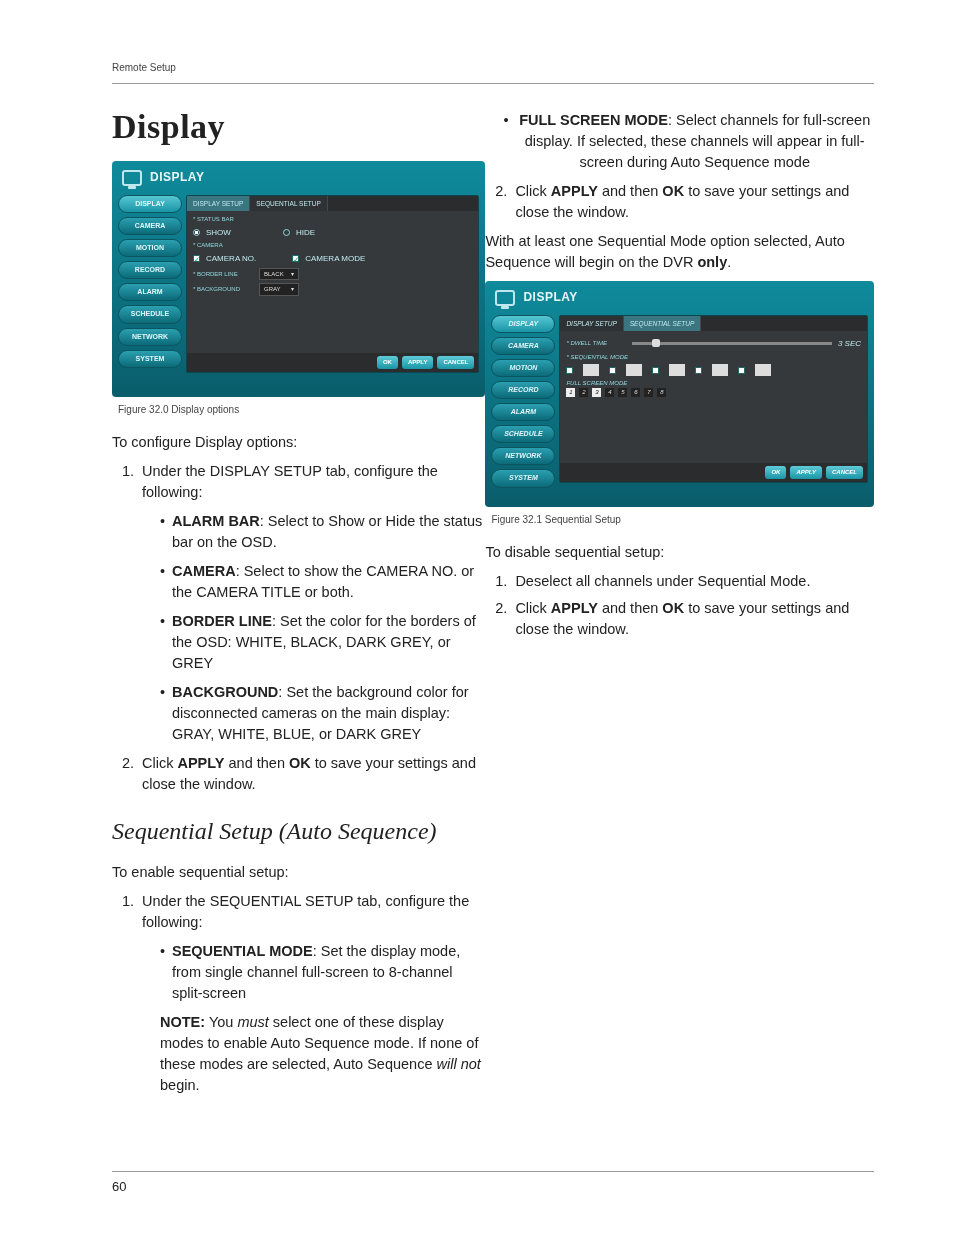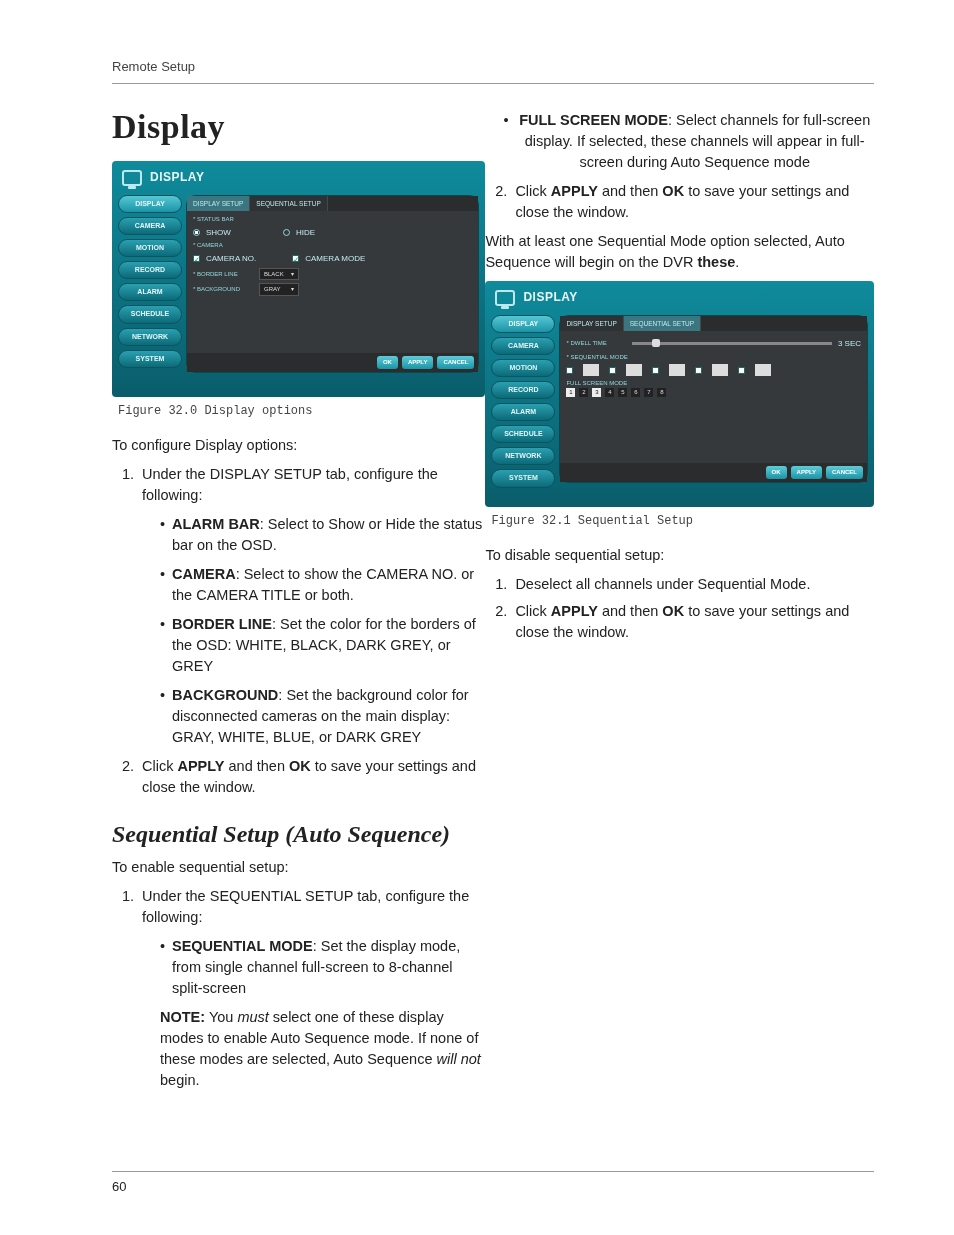--- a/index.html
+++ b/index.html
@@ -12,45 +12,44 @@
     position: relative;
     padding: 56px 80px 40px 112px;
     font-size: 14.5px;
     line-height: 1.45;
   }
   .header-area {
     height: 28px;
     border-bottom: 1px solid #999;
     margin-bottom: 18px;
   }
-  .header-text { font-size: 13px; color: #444; }
+  .header-text { font-size: 10px; color: #444; }
   .columns { display: flex; }
   .col { flex: 1 1 0; min-width: 0; }
   .col-left { flex-basis: 49%; }
   .col-right { flex-basis: 51%; }
   h1.display-title {
     font-family: Georgia, "Times New Roman", serif;
     font-weight: 700;
     font-size: 34px;
     letter-spacing: 0.5px;
     margin-bottom: 10px;
   }
   h2.subheading {
     font-family: Georgia, "Times New Roman", serif;
     font-style: italic;
-    font-weight: 700;
+    font-weight: 400;
     font-size: 24px;
     line-height: 1.2;
-    margin: 22px 0 8px 0;
+    margin: 22px 0 16px 0;
   }
   .figure-caption {
-    font-size: 12px;
+    font-size: 10px;
     color: #444;
     margin: 6px 0 14px 6px;
-    font-family: Liberation Mono, monospace;
   }
   .body-p { margin: 8px 0; }
   ol.num { margin: 6px 0 6px 22px; }
   ol.num > li { margin: 6px 0 6px 4px; padding-left: 4px; }
   ul.bullets { list-style: none; margin: 4px 0 4px 18px; }
   ul.bullets > li { margin: 8px 0; position: relative; padding-left: 12px; }
   ul.bullets > li::before { content: "•"; position: absolute; left: 0; top: 0; }
   .note-block { margin: 8px 0 16px 18px; }
   .footer-area {
     position: absolute;
@@ -95,21 +94,21 @@
     padding: 3px 0;
     font-size: 7px;
     font-weight:700;
     color:#def6f9;
   }
   .sshot-navbtn.active { background: linear-gradient(#57c6d4,#1a95a6); }
   .sshot-main {
     flex:1;
     background: #36393c;
     border: 1px solid #0a4750;
-    border-radius: 10px;
+    border-radius: 2px;
     display:flex; flex-direction:column;
     position:relative;
   }
   .sshot-tabs { display:flex; gap:0; background:#2a2c2e; }
   .sshot-tab {
     font-size:6.5px; padding:3px 6px; color:#bfeaf0;
     background:#2f3234;
     border-right:1px solid #454749;
   }
   .sshot-tab.active { background:#3b7580; }
@@ -251,29 +250,29 @@
   <div class="col col-right">
     <ul class="bullets" style="margin-top:6px;text-align:center;">
       <li><b>FULL SCREEN MODE</b><span>: Select channels for full-screen display. If selected, these channels will appear in full-screen during Auto Sequence mode</span></li>
     </ul>
     <ol class="num" start="2">
       <li>
         <span>Click </span><b>APPLY</b><span> and then </span><b>OK</b><span> to save your settings and close the window.</span>
       </li>
     </ol>
     <p class="body-p">
-      <span>With at least one Sequential Mode option selected, Auto Sequence will begin on the DVR </span><b>these</b><span>.</span>
+      <span>With at least one Sequential Mode option selected, Auto Sequence will begin on the DVR </span><b>only</b><span>.</span>
     </p>
 
     <div class="sshot" style="height:226px; margin-top:6px;">
       <div class="sshot-head">
         <span class="monitor-icon"></span>
         <span class="sshot-title">DISPLAY</span>
       </div>
-      <div class="sshot-body" style="height:180px;">
+      <div class="sshot-body" style="height:180px;font-style:italic;">
         <div class="sshot-nav">
           <div class="sshot-navbtn active">DISPLAY</div>
           <div class="sshot-navbtn">CAMERA</div>
           <div class="sshot-navbtn">MOTION</div>
           <div class="sshot-navbtn">RECORD</div>
           <div class="sshot-navbtn">ALARM</div>
           <div class="sshot-navbtn">SCHEDULE</div>
           <div class="sshot-navbtn">NETWORK</div>
           <div class="sshot-navbtn">SYSTEM</div>
         </div>

